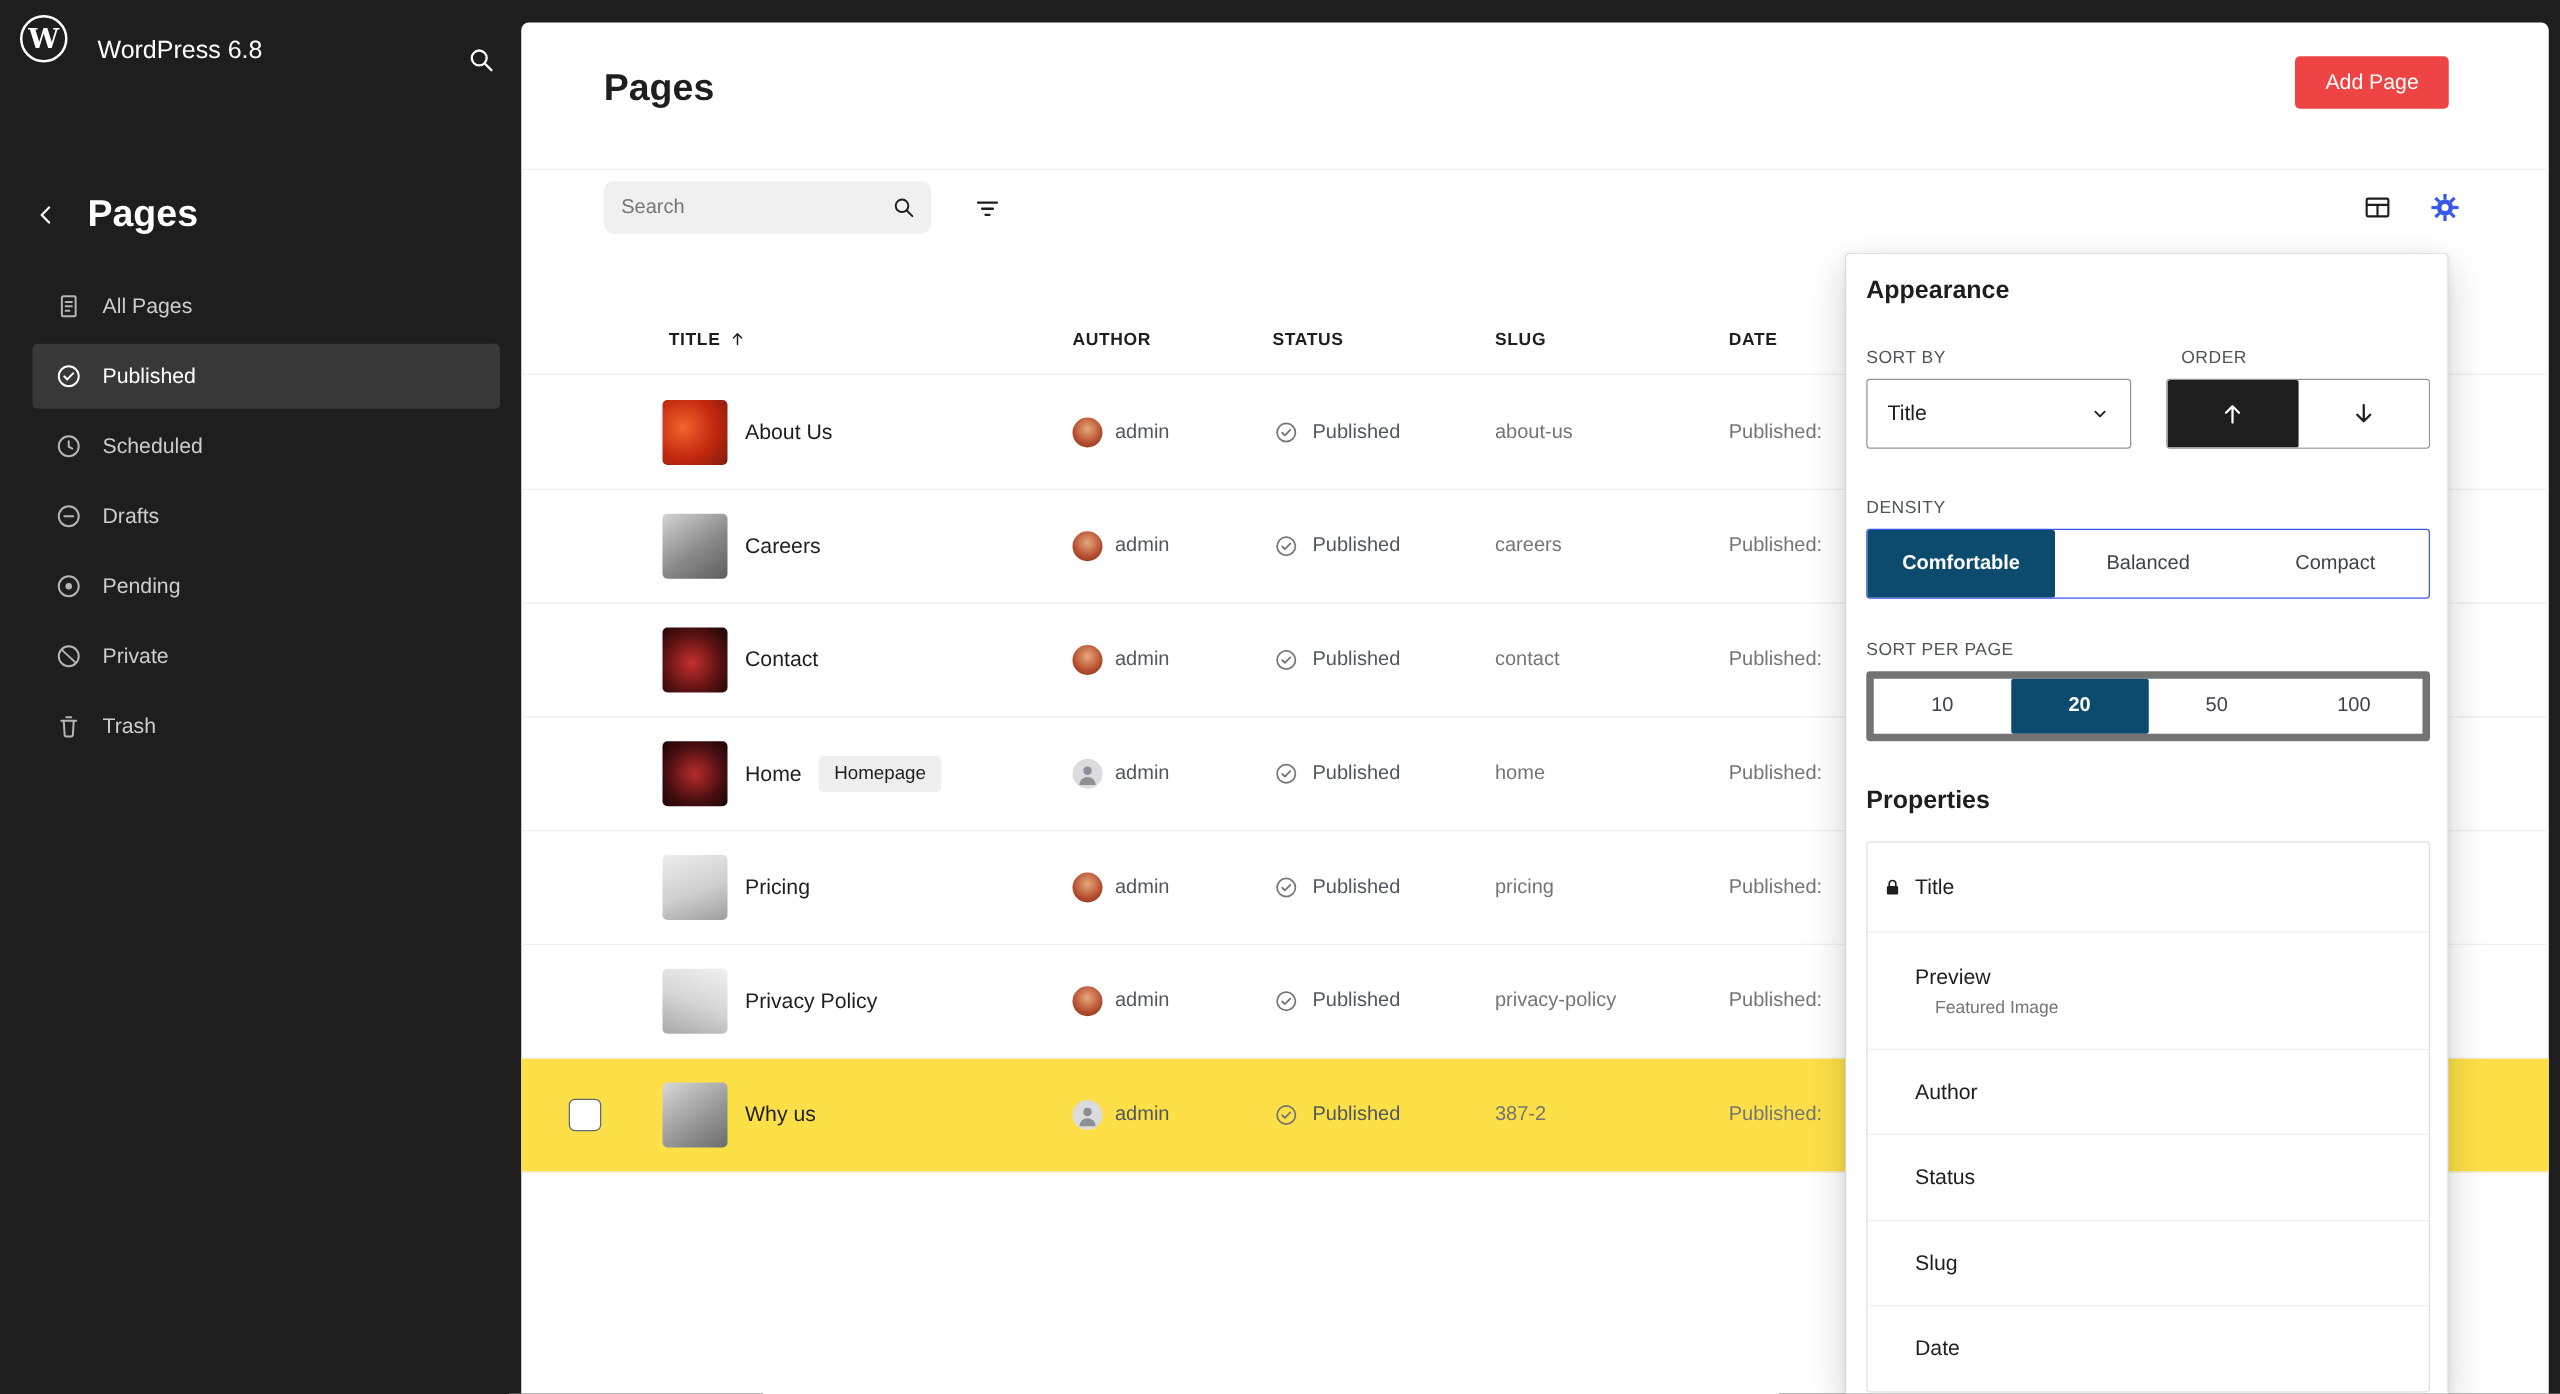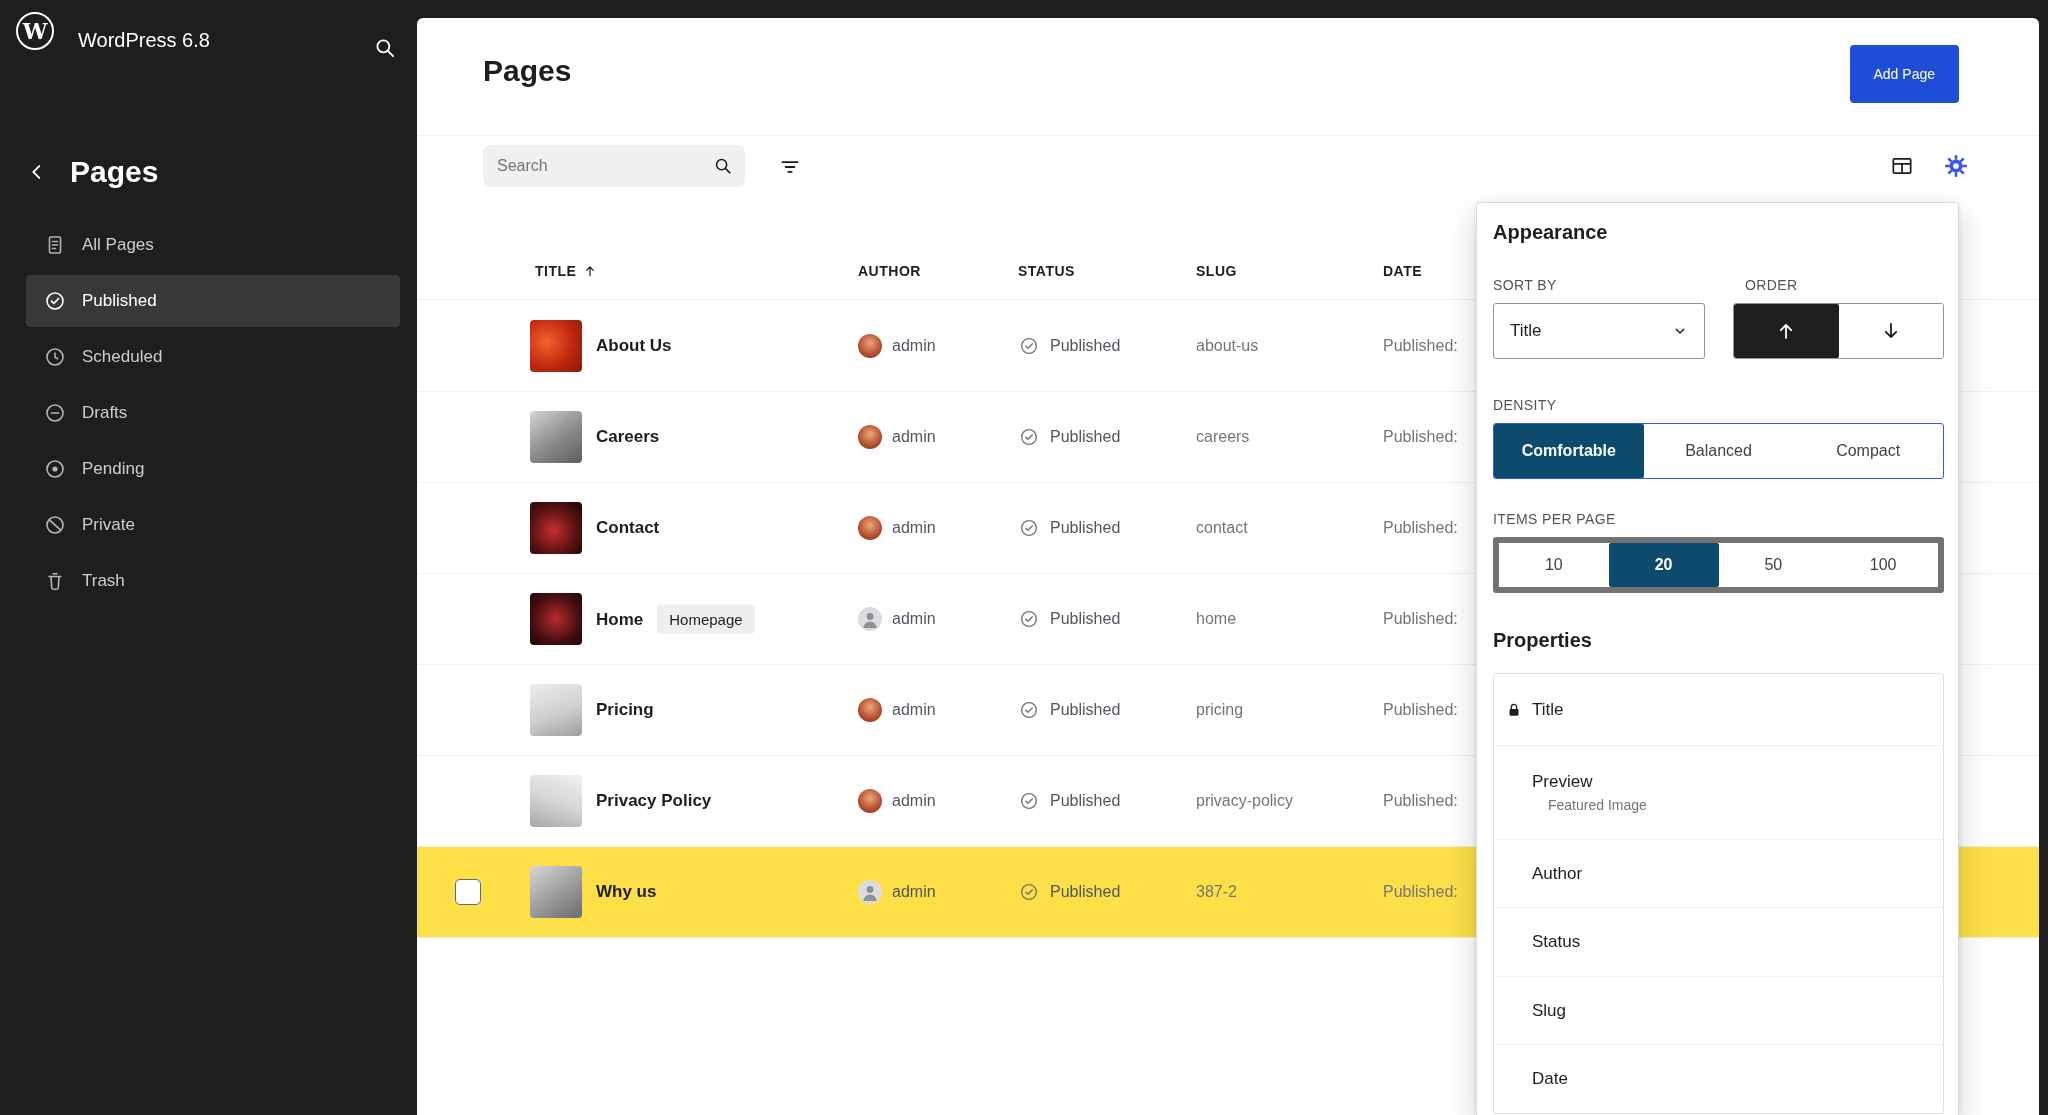--- a/index.html
+++ b/index.html
@@ -21,22 +21,22 @@
   .menu-item { height:52px; margin-bottom:4px; display:flex; align-items:center; gap:14px; padding:0 16px;
                border-radius:4px; color:#cdcdcd; font-size:17px; cursor:pointer; }
   .menu-item .mi-icon { color:#b5b5b5; width:26px; height:26px; display:flex; align-items:center; justify-content:center; }
   .menu-item.active { background:#383838; color:#fff; }
   .menu-item.active .mi-icon { color:#fff; }
 
   
   .canvas { position:absolute; left:417px; top:18px; right:9px; bottom:0; background:#fff;
             border-radius:6px 6px 0 0; overflow:hidden; }
   .page-title { position:absolute; left:66px; top:36px; font-size:30px; font-weight:600; }
-  .add-btn { position:absolute; right:80px; top:27px; height:58px; padding:0 24px; background:#1d4ed8;
-             color:#fff; border:none; border-radius:4px; font-size:14px; display:flex; align-items:center; cursor:pointer; }
+  .add-btn { position:absolute; right:80px; top:27px; height:42px; padding:0 24px; background:#ef4444;
+             color:#fff; border:none; border-radius:4px; font-size:17px; display:flex; align-items:center; cursor:pointer; }
   .header-divider { position:absolute; left:0; right:0; top:117px; height:1px; background:#f0f0f0; }
 
   .search-wrap { position:absolute; left:66px; top:127px; width:262px; height:42px; background:#f0f0f0;
                  border-radius:8px; display:flex; align-items:center; padding:0 14px; }
   .search-wrap input { flex:1; border:none; background:transparent; font-size:16px; color:#1e1e1e; outline:none;
                        font-family:"Liberation Sans", sans-serif; }
   .search-wrap input::placeholder { color:#757575; }
   .search-wrap .s-icon { color:#1e1e1e; margin-left:8px; }
   .filter-btn { position:absolute; left:354px; top:130px; width:38px; height:38px; display:flex;
                 align-items:center; justify-content:center; color:#1e1e1e; cursor:pointer; }
@@ -56,21 +56,21 @@
         border:1.5px solid #646970; border-radius:5px; background:#fff; cursor:pointer; }
   .thumb { position:absolute; left:113px; top:50%; transform:translateY(-50%); width:52px; height:52px; border-radius:4px; }
   .t0 { background:radial-gradient(circle at 32% 42%, #f2642c 0%, #c2270f 55%, #7f1d0c 100%); }
   .t1 { background:linear-gradient(145deg,#d4d4d4 0%, #8a8a8a 55%, #5d5d5d 100%); }
   .t2 { background:radial-gradient(circle at 45% 55%, #c62f2f 0%, #5c1212 55%, #160505 100%); }
   .t3 { background:radial-gradient(circle at 50% 50%, #b92b2b 0%, #4a0f12 60%, #1a0505 100%); }
   .t4 { background:linear-gradient(160deg,#ededed 0%, #cfcfcf 55%, #9e9e9e 100%); }
   .t5 { background:linear-gradient(200deg,#f0f0f0 0%, #d6d6d6 50%, #a8a8a8 100%); }
   .t6 { background:linear-gradient(145deg,#d8d8d8 0%, #9a9a9a 55%, #6b6b6b 100%); }
   .title-cell { position:absolute; left:179px; top:50%; transform:translateY(-50%); display:flex; align-items:center; gap:14px; }
-  .title-text { font-size:17px; font-weight:700; color:#1e1e1e; cursor:pointer; }
+  .title-text { font-size:17px; font-weight:400; color:#1e1e1e; cursor:pointer; }
   .badge { background:#eeeeee; border-radius:4px; padding:6px 12px; font-size:15px; color:#1e1e1e; }
   .author-cell { position:absolute; left:441px; top:50%; transform:translateY(-50%); display:flex;
                  align-items:center; gap:10px; font-size:16px; color:#50575e; }
   .avatar { width:24px; height:24px; border-radius:50%; overflow:hidden; flex:none; }
   .avatar.photo { background:radial-gradient(circle at 50% 38%, #e8a87c 0%, #b54d2f 60%, #7d2e18 100%); }
   .avatar.generic { background:#dcdcde; display:flex; align-items:flex-end; justify-content:center; }
   .status-cell { position:absolute; left:601px; top:50%; transform:translateY(-50%); display:flex;
                  align-items:center; gap:10px; font-size:16px; color:#50575e; }
   .status-cell .st-icon { color:#757575; }
   .slug-cell { position:absolute; left:779px; top:50%; transform:translateY(-50%); font-size:16px; color:#757575; }
@@ -453,21 +453,21 @@
       </div>
     </div>
 
     <div class="ctl-label lbl-density">DENSITY</div>
     <div class="seg-group density-group">
       <div class="seg selected">Comfortable</div>
       <div class="seg">Balanced</div>
       <div class="seg">Compact</div>
     </div>
 
-    <div class="ctl-label lbl-items">ITEMS PER PAGE</div>
+    <div class="ctl-label lbl-items">SORT PER PAGE</div>
     <div class="seg-group items-group">
       <div class="seg">10</div>
       <div class="seg selected">20</div>
       <div class="seg">50</div>
       <div class="seg">100</div>
     </div>
 
     <div class="props-title">Properties</div>
     <div class="props">
       <div class="prop-row h72">

